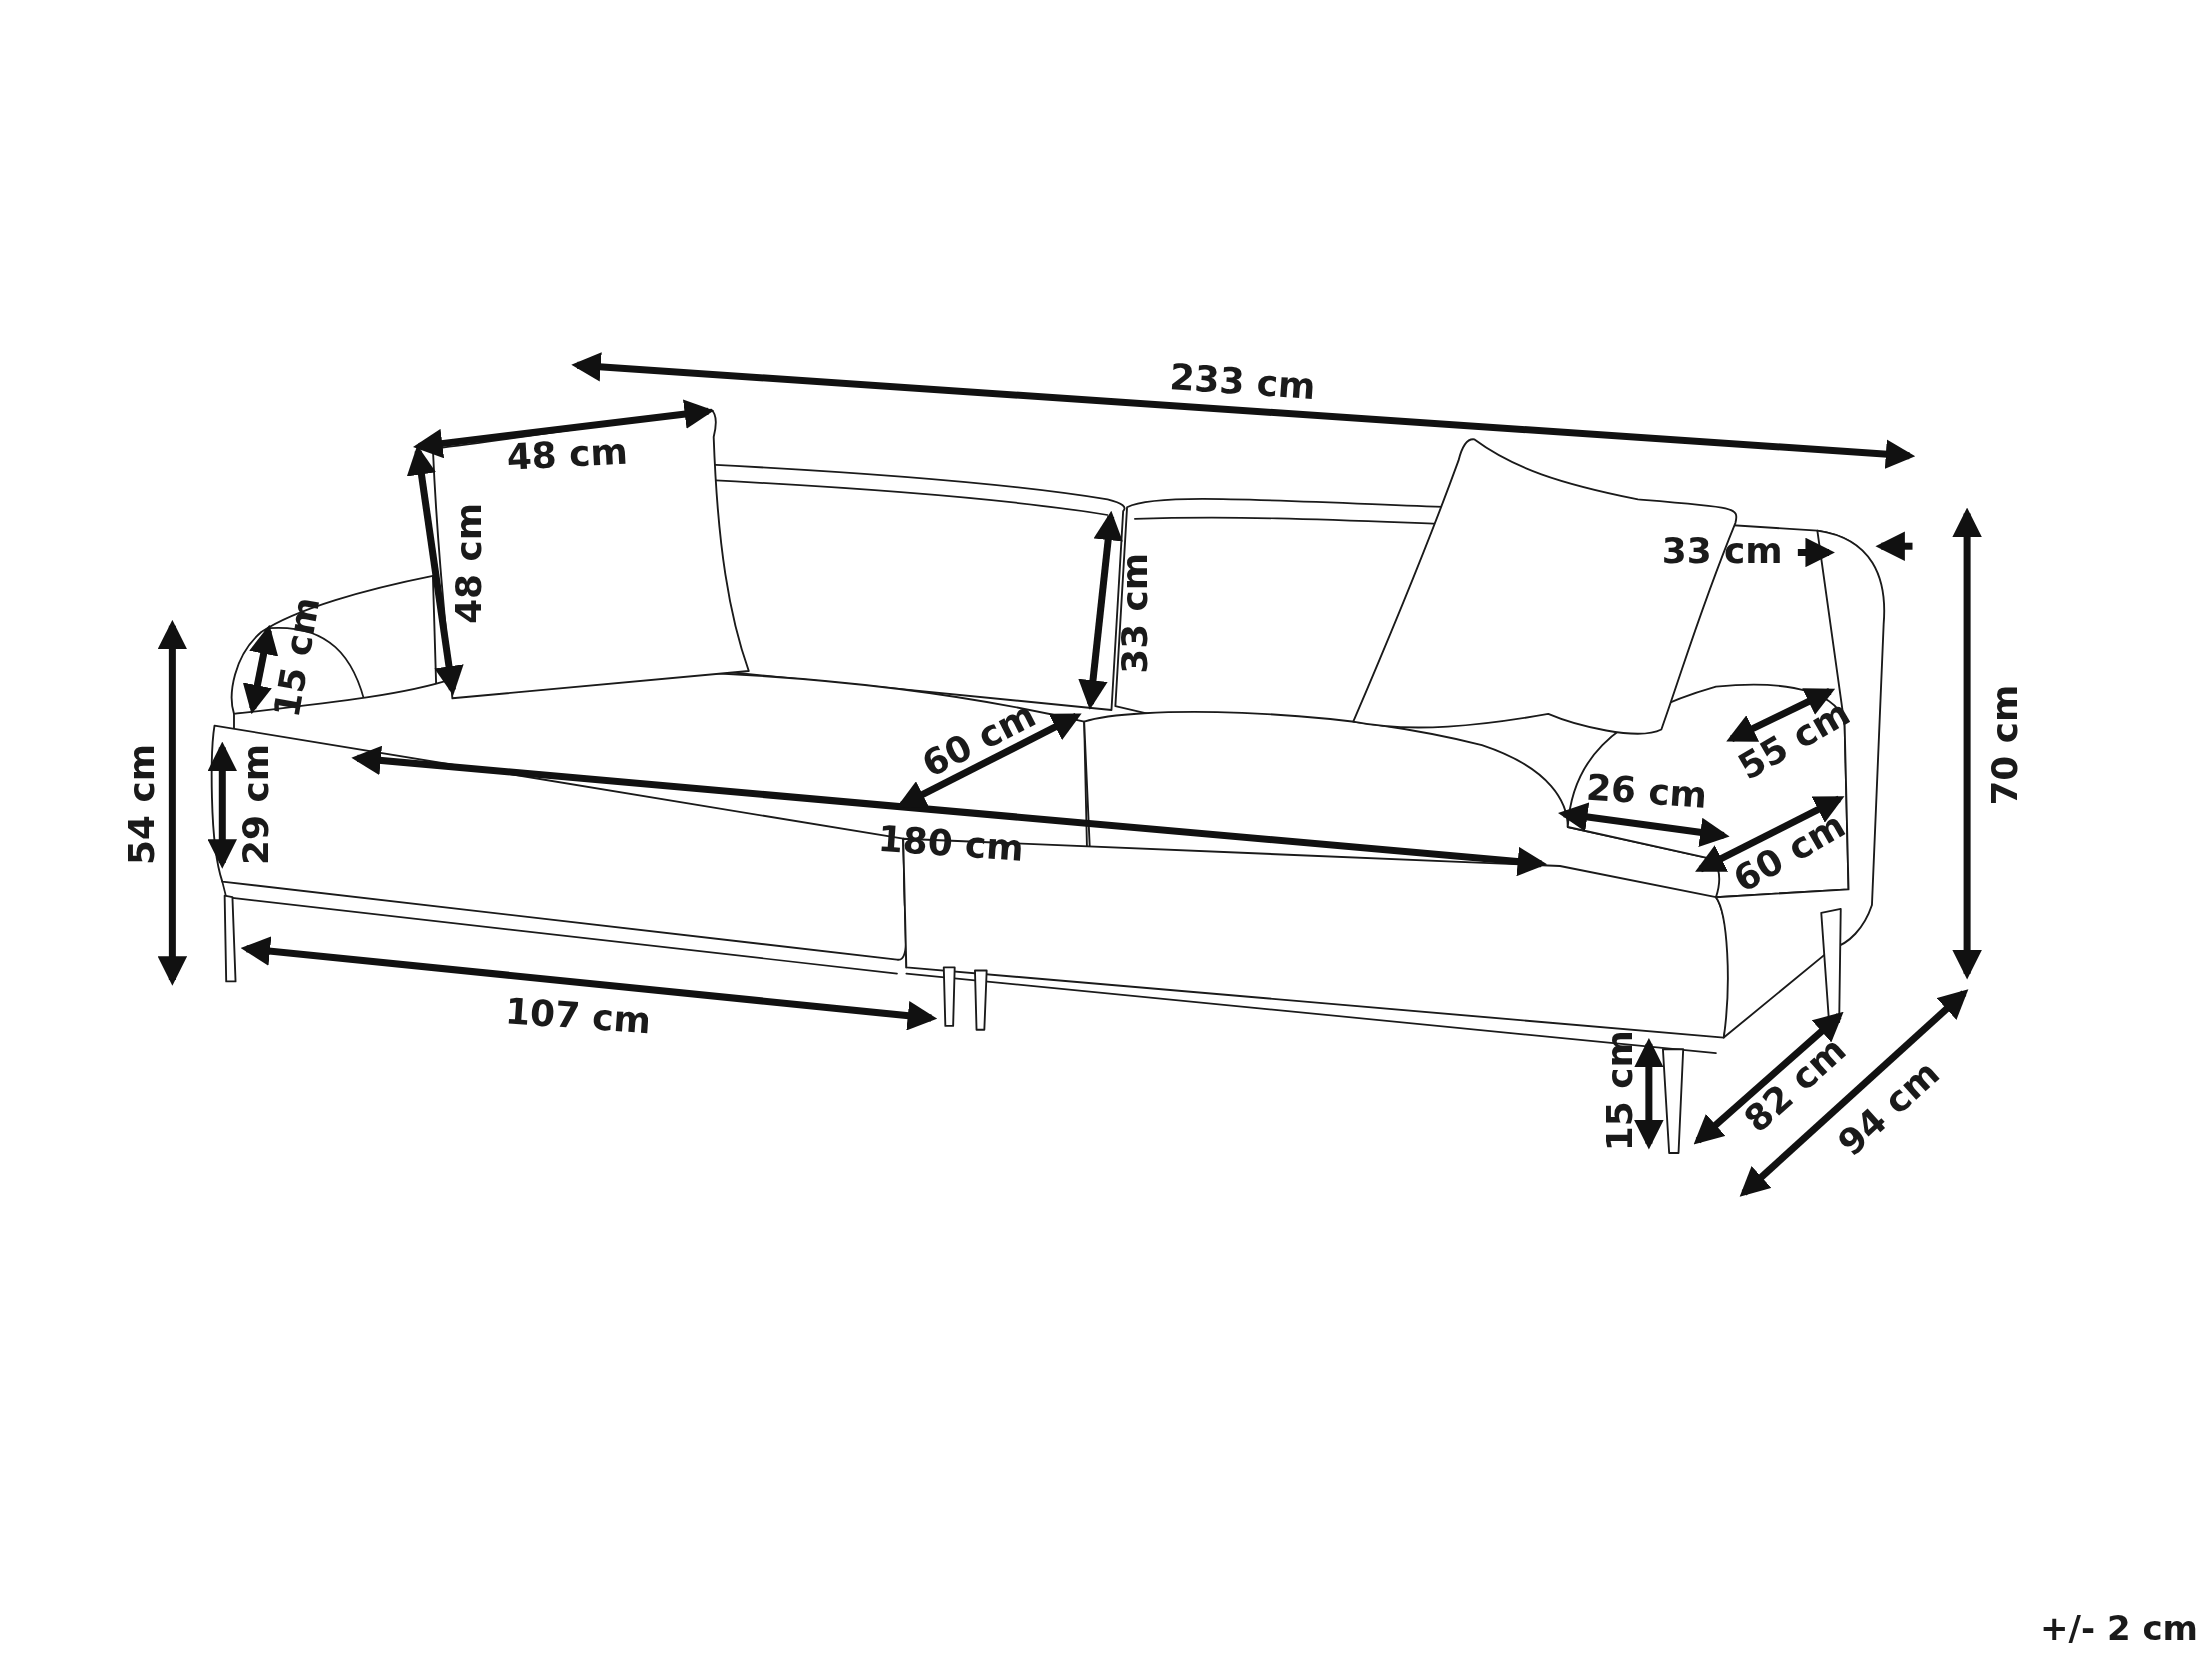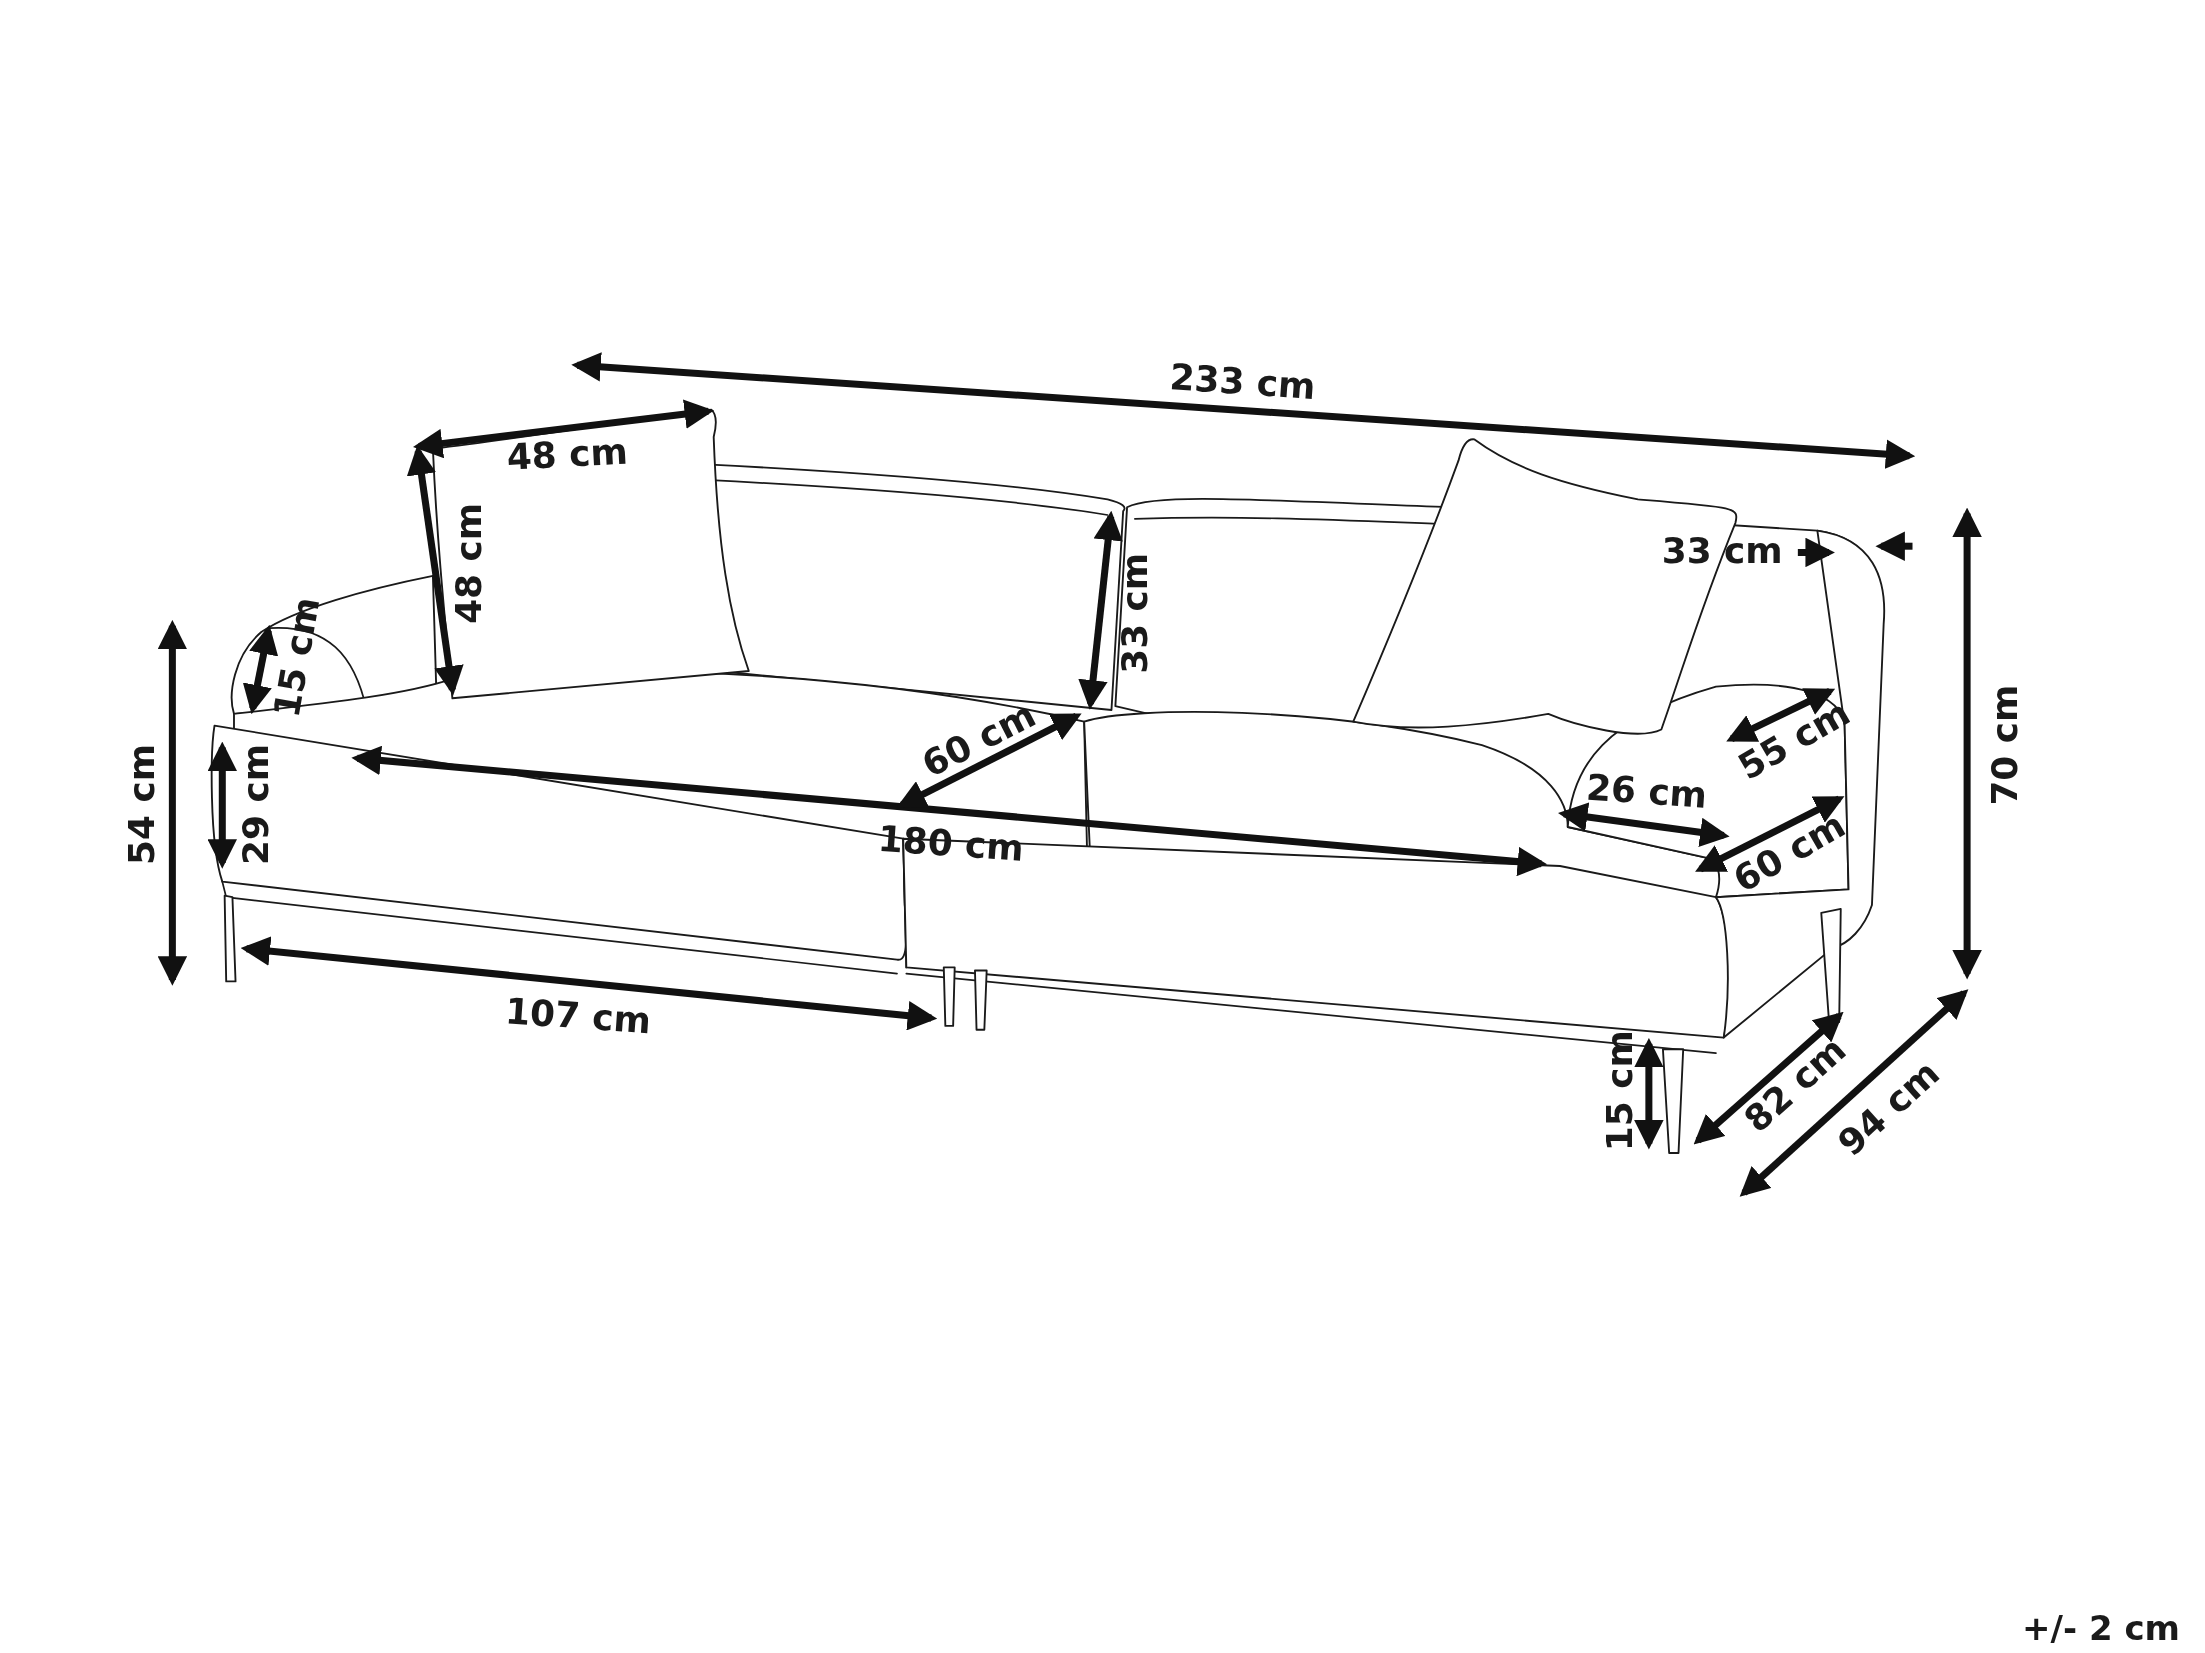--- a/index.html
+++ b/index.html
@@ -3,21 +3,21 @@
 <meta charset="utf-8">
 <style>
   html, body { margin: 0; padding: 0; background: #ffffff; }
   body { width: 2205px; height: 1654px; position: relative; overflow: hidden;
          font-family: "DejaVu Sans", "Liberation Sans", sans-serif; }
   #diagram { position: absolute; left: 0; top: 0; width: 2205px; height: 1654px; }
   .outline { fill: #ffffff; stroke: #1a1a1a; stroke-width: 2.4; stroke-linejoin: round; stroke-linecap: round; }
   .line { fill: none; stroke: #1a1a1a; stroke-width: 2.2; stroke-linecap: round; }
   .dim { stroke: #111111; stroke-width: 9; fill: none; }
   .dim-label { font-family: "DejaVu Sans", sans-serif; font-weight: bold; font-size: 46px; fill: #1a1a1a; }
-  .tol { position: absolute; right: 25px; bottom: 6.2px; font-family: "DejaVu Sans", sans-serif;
+  .tol { position: absolute; right: 7px; bottom: 6.2px; font-family: "DejaVu Sans", sans-serif;
          font-weight: bold; font-size: 34px; color: #1a1a1a; }
 </style>
 </head>
 <body>
 
 <svg id="diagram" viewBox="0 0 2827 2120" xmlns="http://www.w3.org/2000/svg">
   <defs>
     <marker id="ah" viewBox="0 0 10 10" refX="8" refY="5" markerWidth="4.2" markerHeight="4.2" orient="auto-start-reverse">
       <path d="M0,0 L10,5 L0,10 z" fill="#111"></path>
     </marker>

